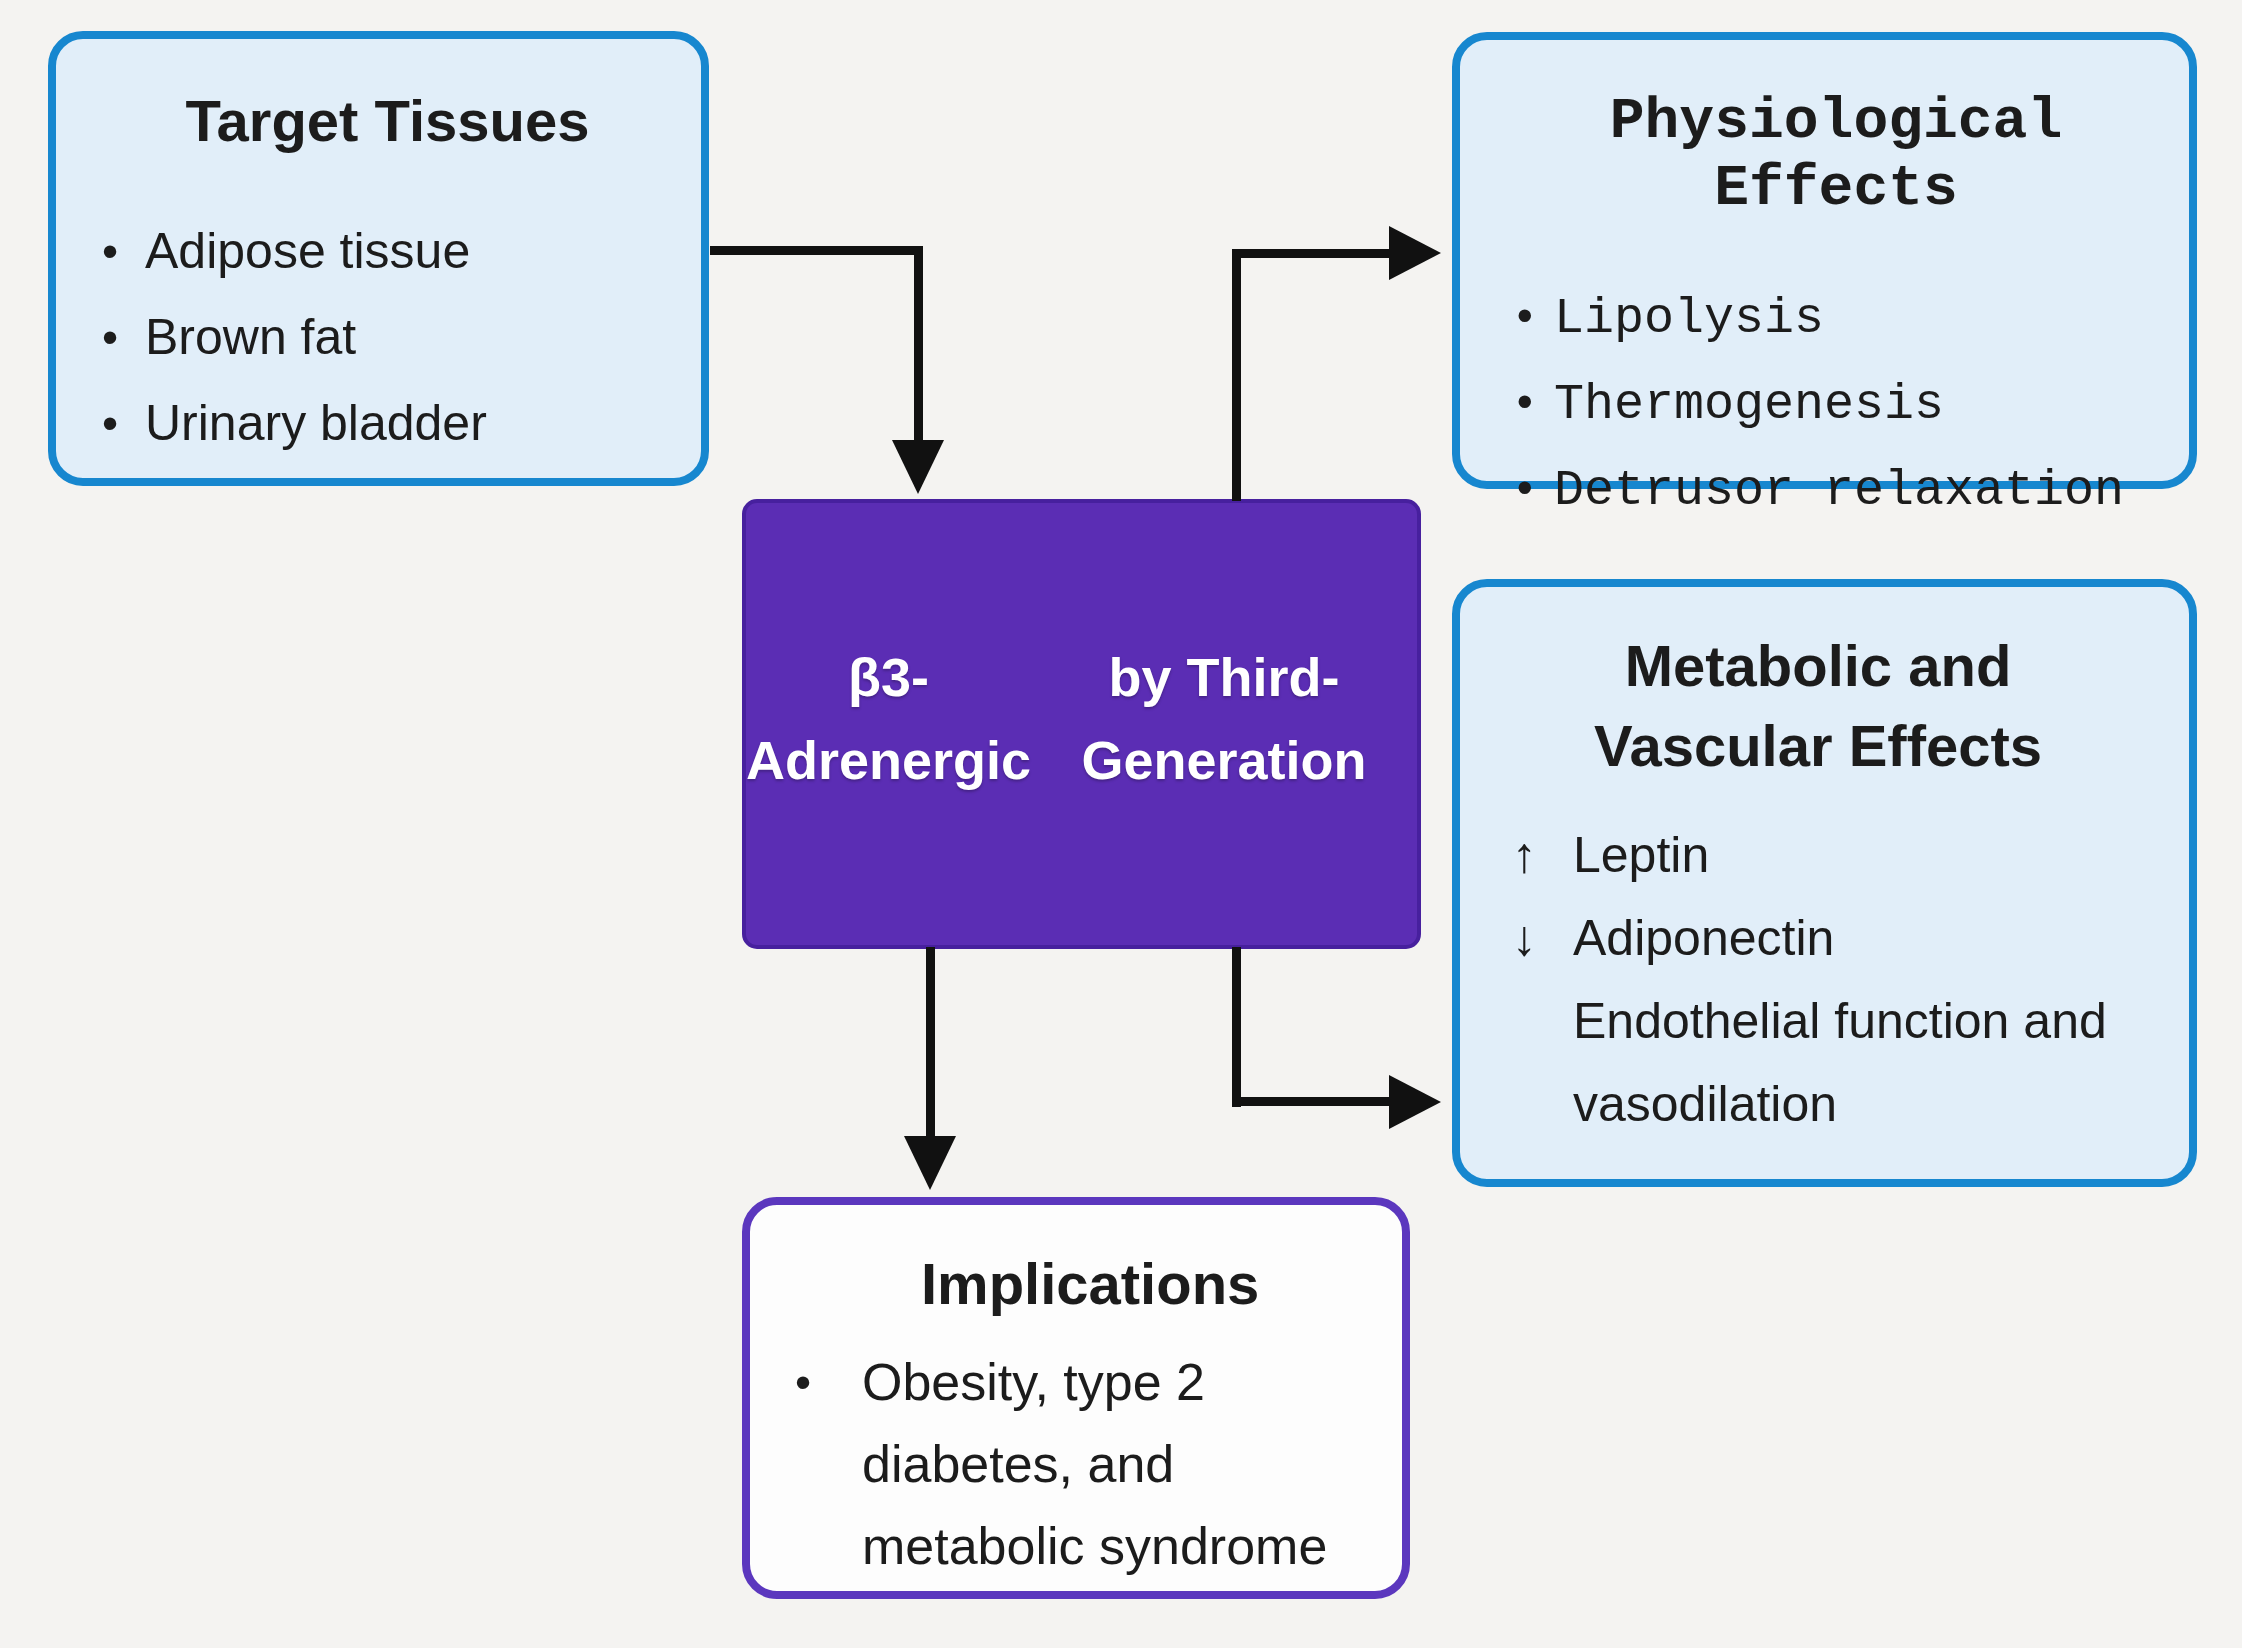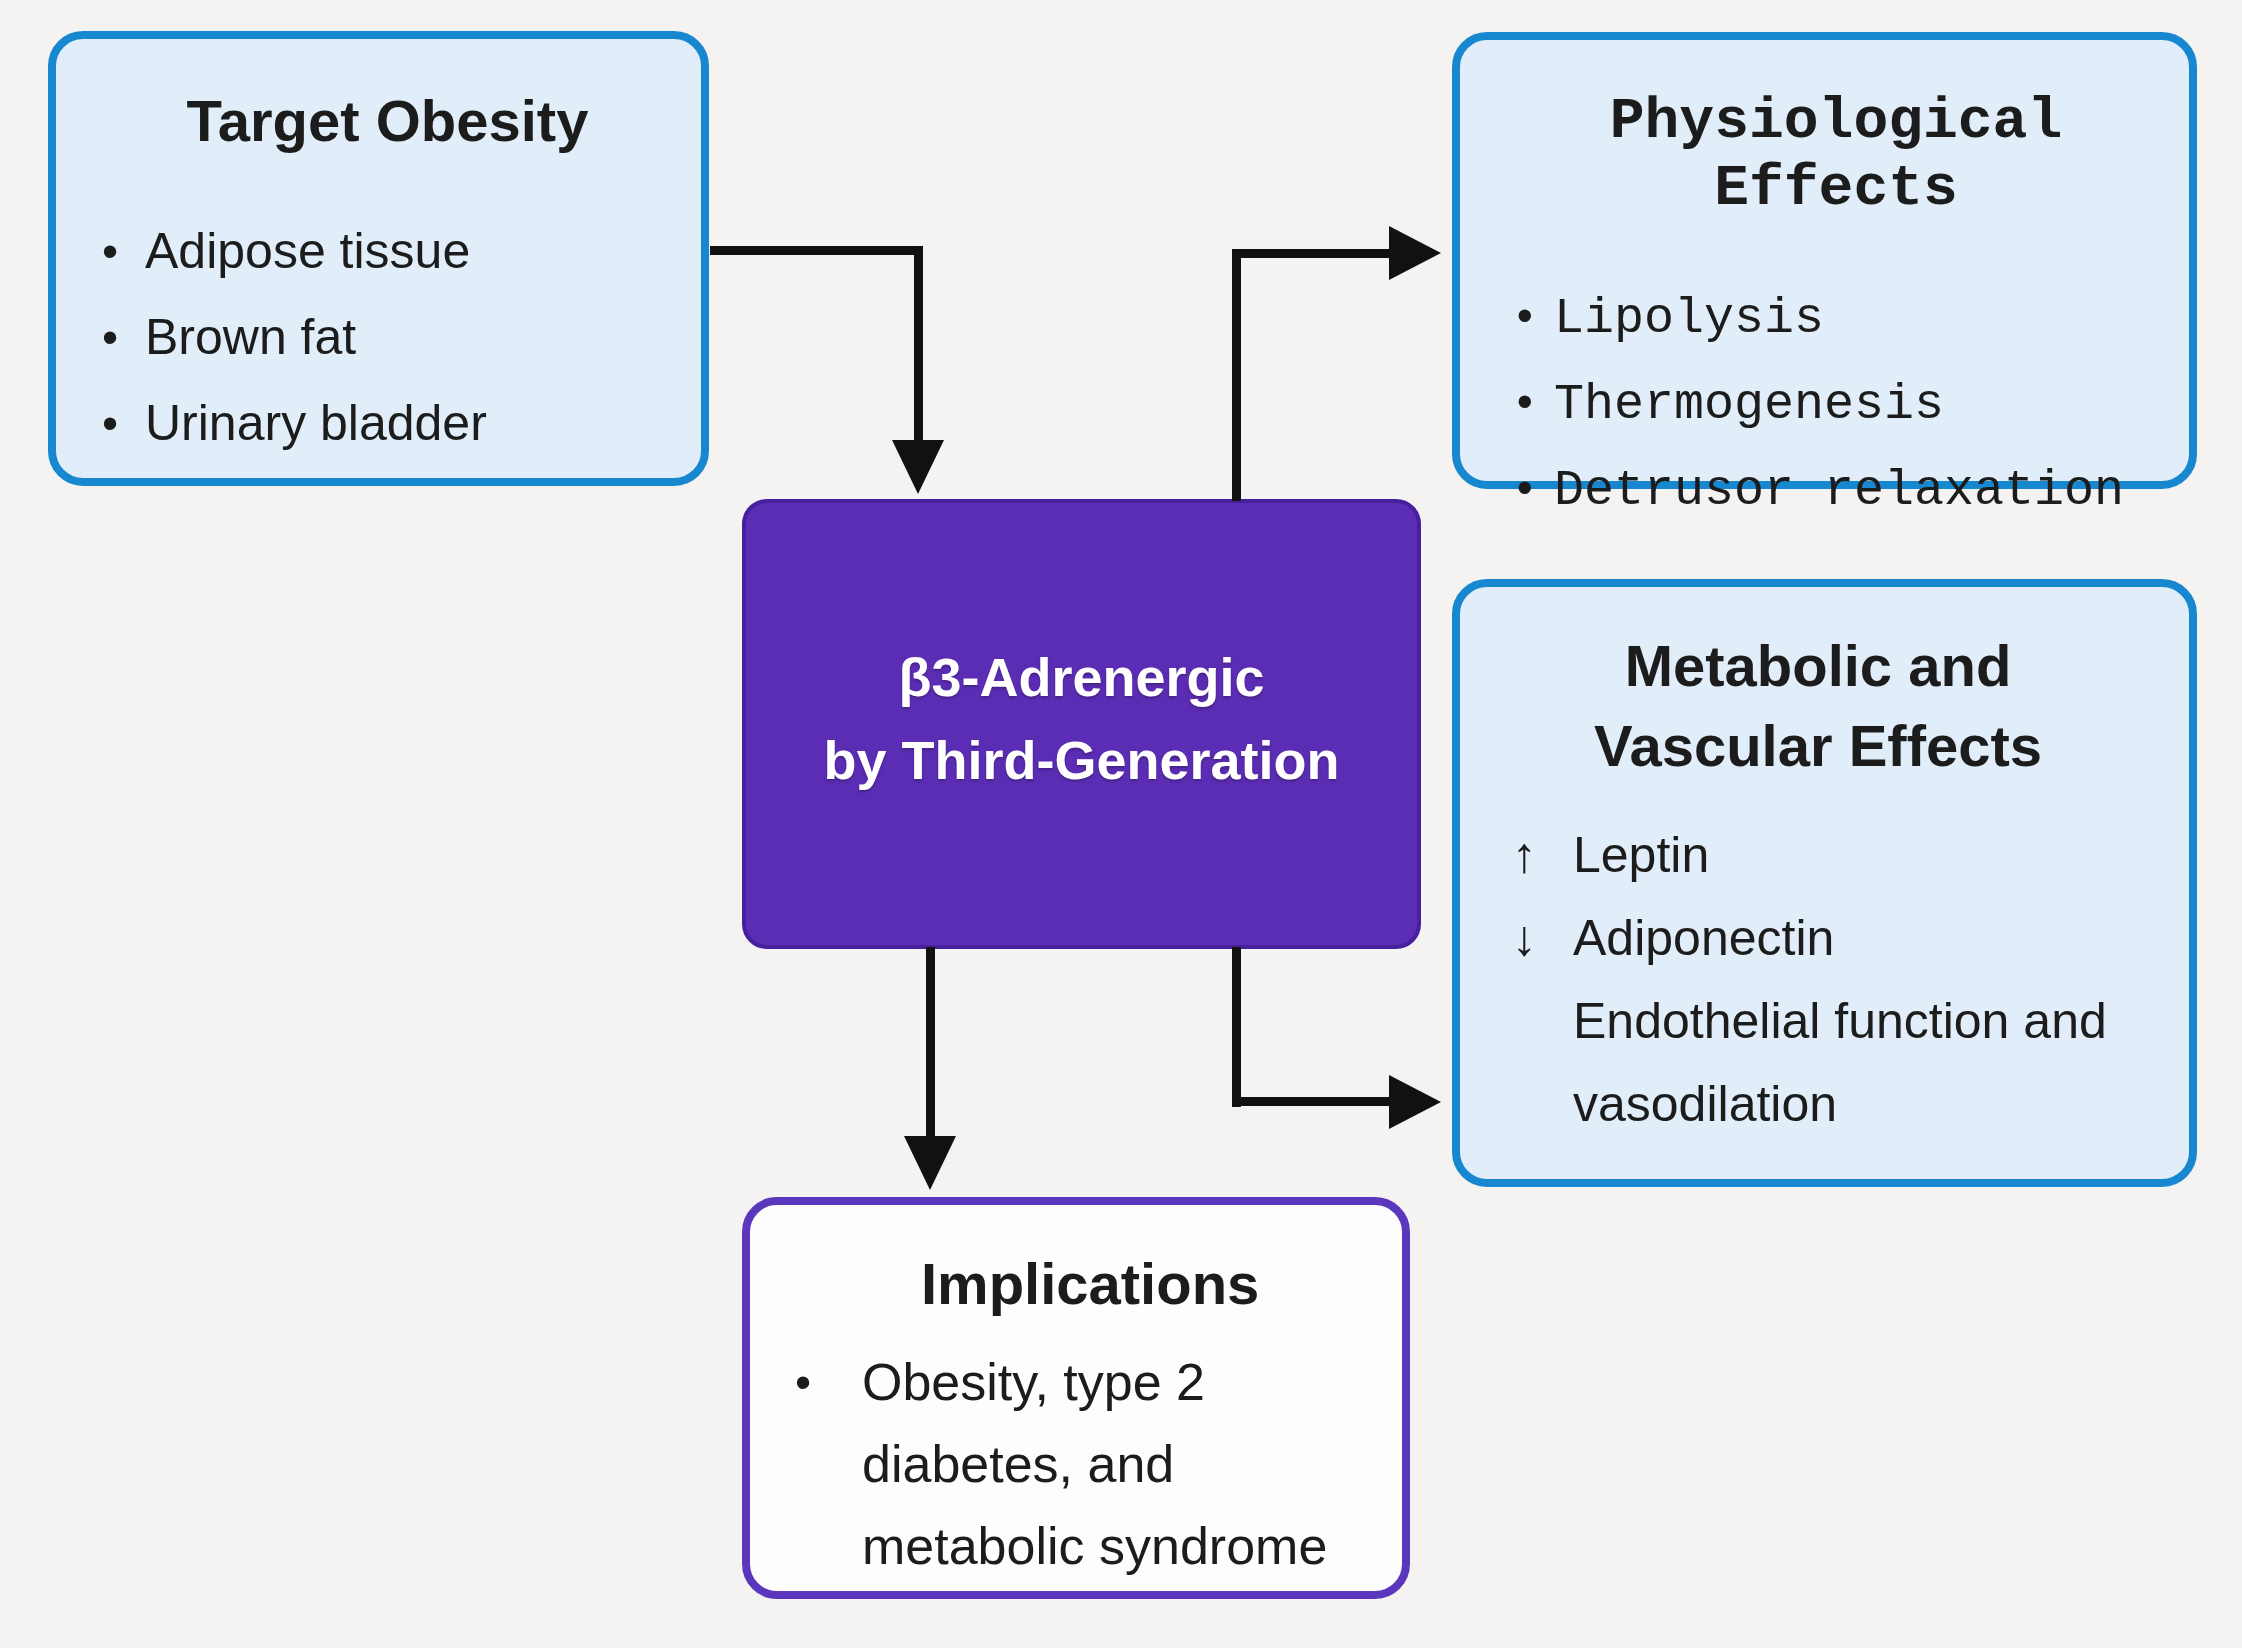--- a/index.html
+++ b/index.html
@@ -8,22 +8,22 @@
     --white-fill:#fdfdfd; --text:#1c1c1c; --arrow:#111111; --center-text:#ffffff;
   }
   *{box-sizing:border-box; margin:0; padding:0;}
   body{width:2243px; height:1648px; overflow:hidden;
        font-family:"Liberation Sans", sans-serif; color:var(--text);}
   .canvas{position:relative; width:2243px; height:1648px; background:var(--bg);}
 
   
   .node{position:absolute;}
   .blue-box{background:var(--blue-fill); border:8.3px solid var(--blue-border); border-radius:35px;}
-  .purple-box{background:var(--purple-fill); border:4.6px solid var(--purple-edge); border-radius:25px;
-              display:flex; flex-direction:column; justify-content:center; align-items:center;
+  .purple-box{background:var(--purple-fill); border:4.6px solid var(--purple-edge); border-radius:15px;
+              display:flex; flex-direction:row; justify-content:center; align-items:center;
               padding-bottom:11px;}
   .outline-box{background:var(--white-fill); border:8.3px solid var(--purple-border); border-radius:35px;}
 
   #box-target{left:48px; top:31px; width:661px; height:455px; padding:48px 28px 0 46px;}
   #box-physio{left:1452px; top:32px; width:745px; height:457px; padding:48px 28px 0 51px;font-family:Liberation Mono, monospace;}
   #box-metabolic{left:1452px; top:570px; width:745px; height:608px; padding:39px 65px 0 52px;margin-top:9px;}
   #box-center{left:742px; top:499px; width:679px; height:450px;}
   #box-implications{left:742px; top:1197px; width:668px; height:402px; padding:45px 16.7px 0 45px;}
 
   .box-heading{font-size:58px; font-weight:700; line-height:67px; text-align:center;}
@@ -51,21 +51,21 @@
              border-top:54px solid var(--arrow);}
   .head-right{border-top:27px solid transparent; border-bottom:27px solid transparent;
               border-left:52px solid var(--arrow);}
 </style>
 </head>
 <body>
 
 <div class="canvas">
 
   <div class="node blue-box" id="box-target">
-    <div class="box-heading">Target Obesity</div>
+    <div class="box-heading">Target Tissues</div>
     <div class="li">
       <span class="dot">•</span>
       <span class="li-text">Adipose tissue</span>
     </div>
     <div class="li">
       <span class="dot">•</span>
       <span class="li-text">Brown fat</span>
     </div>
     <div class="li">
       <span class="dot">•</span>

